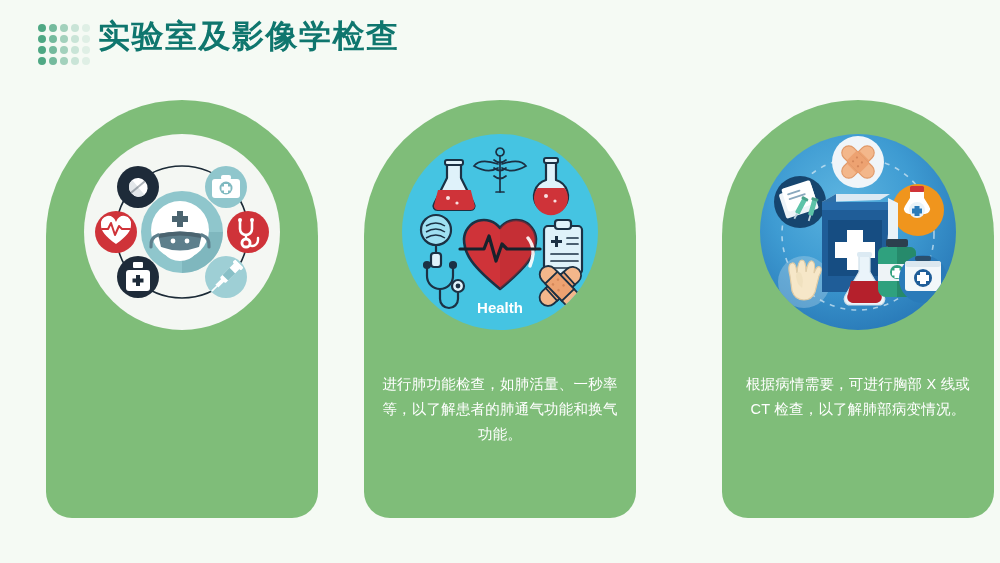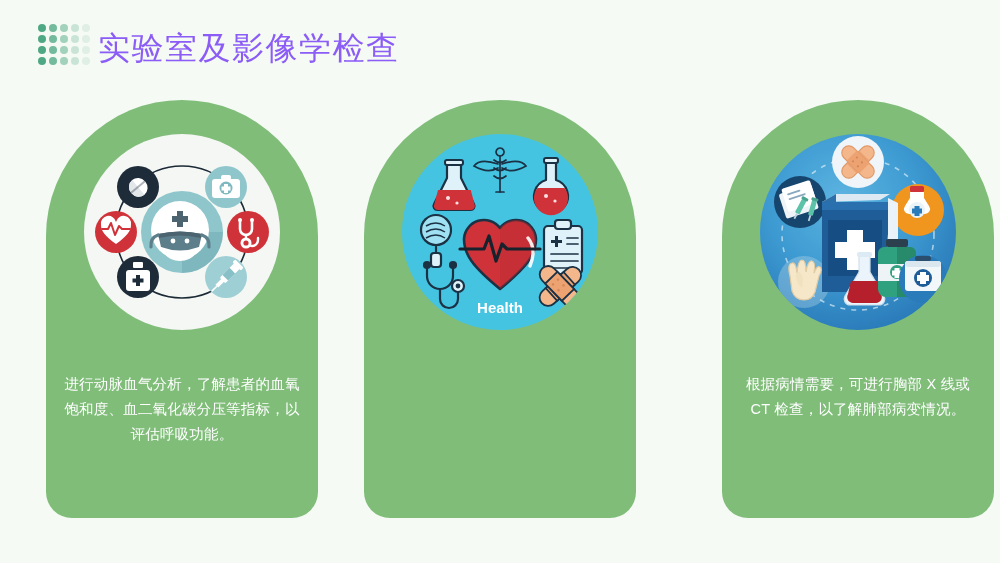--- a/index.html
+++ b/index.html
@@ -39,24 +39,24 @@
   }
   .dot.c0 { opacity: 1; }
   .dot.c1 { opacity: 0.78; }
   .dot.c2 { opacity: 0.50; }
   .dot.c3 { opacity: 0.26; }
   .dot.c4 { opacity: 0.13; }
 
   .page-title {
     position: absolute;
     left: 98px;
-    top: 27px;
+    top: 15px;
     font-size: 32px;
-    font-weight: normal;
-    color: #8b5cf6;
+    font-weight: bold;
+    color: #0f766e;
     letter-spacing: 1.5px;
     line-height: 42px;
     white-space: nowrap;
   }
 
   
   .cards {
     position: absolute;
     left: 0;
     top: 100px;
@@ -213,21 +213,20 @@
           <path d="M52 141 h4 v3.5 h3.5 v4 h-3.5 v3.5 h-4 v-3.5 h-3.5 v-4 h3.5 z" fill="#1e2b39"></path>
         </g>
 
         <g>
           <circle cx="32" cy="98" r="21" fill="#cf3339"></circle>
           <path d="M32 110 c-11 -8 -15 -13 -15 -19 a7 7 0 0 1 15 -3 a7 7 0 0 1 15 3 c0 6 -4 11 -15 19 z" fill="#ffffff"></path>
           <path d="M18 95 h6 l3 -6 l4 12 l4 -9 l3 3 h8" fill="none" stroke="#cf3339" stroke-width="2" stroke-linejoin="round" stroke-linecap="round"></path>
         </g>
       </svg>
     </div>
-    <div class="card-text">进行动脉血气分析，了解患者的血氧饱和度、血二氧化碳分压等指标，以评估呼吸功能。</div>
   </div>
 
   <div class="card c2">
     <div class="icon-wrap bg-cyan">
       <svg width="196" height="196" viewBox="0 0 196 196">
 
         <g stroke="#1b3144" stroke-width="1.7" fill="none" stroke-linecap="round">
           <path d="M98 22 v36"></path>
           <path d="M92 26 q6 5 12 0"></path>
           <path d="M92 34 q6 5 12 0"></path>
@@ -301,20 +300,21 @@
         <g>
           <path d="M98 155 C70 132 62 120 62 105 a20 20 0 0 1 36 -11 a20 20 0 0 1 36 11 c0 15 -8 27 -36 50 z" fill="#cf3339" stroke="#1b3144" stroke-width="2.6" stroke-linejoin="round"></path>
           <path d="M98 94 a20 20 0 0 1 36 11 c0 15 -8 27 -36 50 z" fill="#b92b31" opacity="0.45"></path>
           <path d="M126 104 q9 11 2 28" fill="none" stroke="#ffffff" stroke-width="3.4" stroke-linecap="round" opacity="0.9"></path>
           <path d="M58 115 h24 l5 -13 l7 25 l6 -17 l5 5 h33" fill="none" stroke="#17222c" stroke-width="3.2" stroke-linejoin="round" stroke-linecap="round"></path>
         </g>
 
         <text x="98" y="179" text-anchor="middle" fill="#ffffff" font-family="Liberation Sans, sans-serif" font-size="15" font-weight="bold">Health</text>
       </svg>
     </div>
+    <div class="card-text">进行肺功能检查，如肺活量、一秒率等，以了解患者的肺通气功能和换气功能。</div>
   </div>
 
   <div class="card c3">
     <div class="icon-wrap bg-blue">
       <svg width="196" height="196" viewBox="0 0 196 196">
 
         <circle cx="98" cy="100" r="76" fill="none" stroke="#cfe6f3" stroke-width="1.6" stroke-dasharray="5 6" opacity="0.75"></circle>
 
         <g>
           <circle cx="98" cy="28" r="26" fill="#f0f5f9"></circle>

